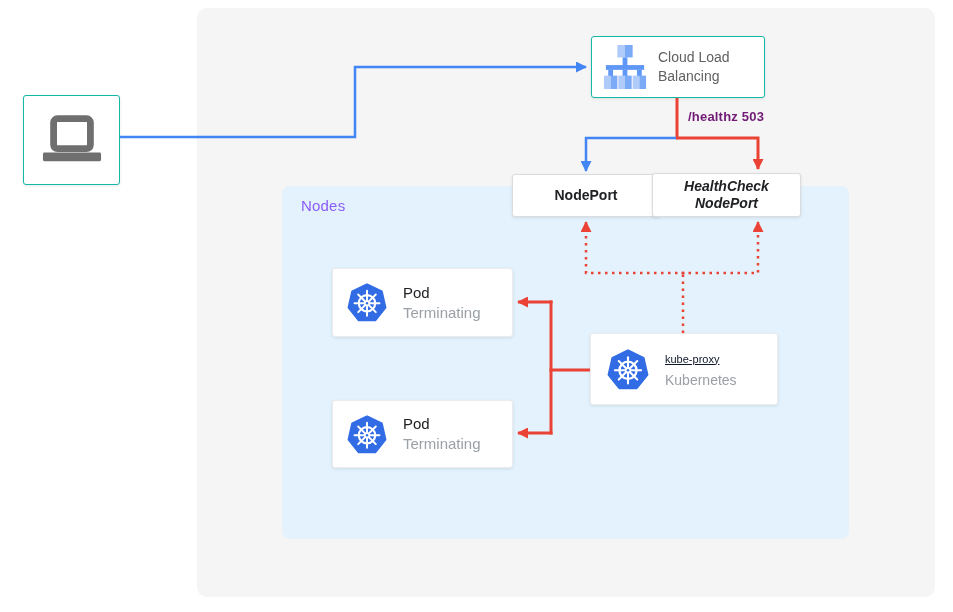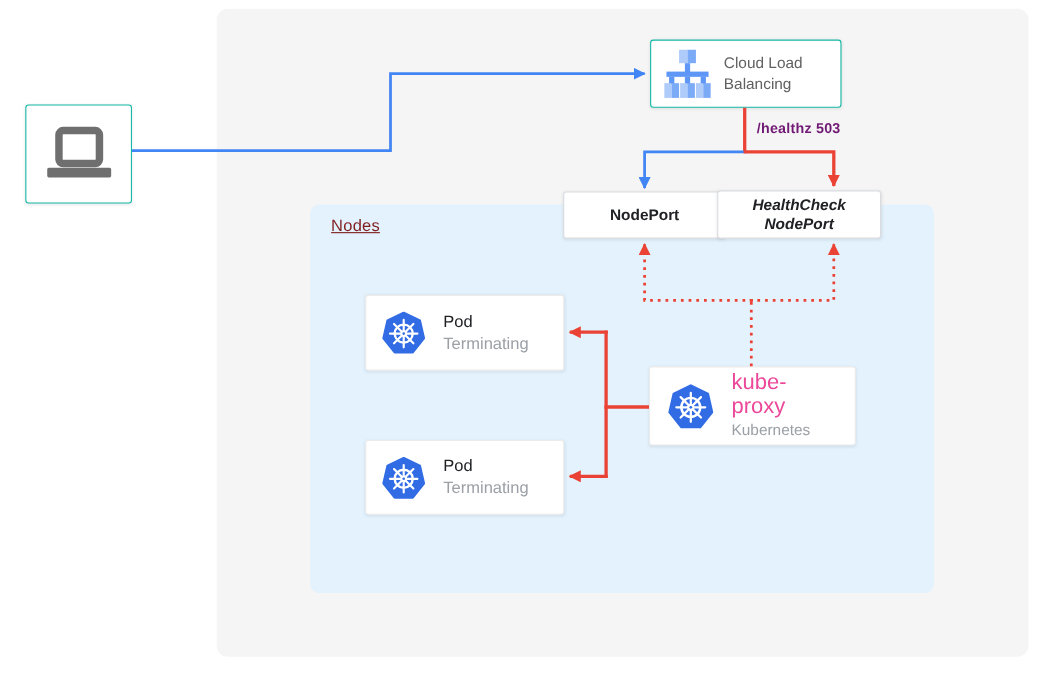--- a/index.html
+++ b/index.html
@@ -15,21 +15,21 @@
   .gray-panel {
     position: absolute; left: 197px; top: 8px; width: 738px; height: 589px;
     background: #f5f5f5; border-radius: 10px;
   }
   .nodes-panel {
     position: absolute; left: 282px; top: 186px; width: 567px; height: 353px;
     background: #e3f2fd; border-radius: 8px;
   }
   .nodes-label {
     position: absolute; left: 301px; top: 197px;
-    font-size: 15px; color: #7f1d1d; letter-spacing: 0.2px; text-decoration: underline;
+    font-size: 15px; color: #8b5cf6; letter-spacing: 0.2px;
   }
 
   .card {
     position: absolute; background: #ffffff; border-radius: 3px;
     border: 1px solid #14b8a6;
     box-shadow: 0 1px 3px rgba(60,64,67,0.12);
     display: flex; align-items: center;
   }
 
   .laptop-card { left: 23px; top: 95px; width: 97px; height: 90px; justify-content: center; }
@@ -45,21 +45,21 @@
   .nodeport-card  { left: 512px; top: 174px; width: 148px; height: 43px; }
   .hcnp-card      { left: 652px; top: 173px; width: 149px; height: 44px; font-style: italic; }
 
   .pod-card  { padding: 0 14px; gap: 16px; border-color: #ececec; }
   .pod-1 { left: 332px; top: 268px; width: 181px; height: 69px; }
   .pod-2 { left: 332px; top: 400px; width: 181px; height: 68px; }
   .pod-title { font-size: 15px; color: #202124; line-height: 20px; }
   .pod-sub   { font-size: 15px; color: #9aa0a6; line-height: 20px; }
 
   .kproxy-card { left: 590px; top: 333px; width: 188px; height: 72px; padding: 0 16px; gap: 16px; border-color: #ececec; }
-  .kproxy-title { font-size: 20px; color: #ec4899; line-height: 21px; }
+  .kproxy-title { font-size: 11px; color: #0f172a; line-height: 21px; text-decoration: underline; }
   .kproxy-sub   { font-size: 14px; color: #9aa0a6; line-height: 20px; }
 
   .healthz-label {
     position: absolute; left: 688px; top: 109px;
     font-size: 13px; font-weight: bold; color: #701a75; letter-spacing: 0.2px;
   }
 
   .icon { flex: 0 0 auto; display: block; }
 
   svg.wires {

